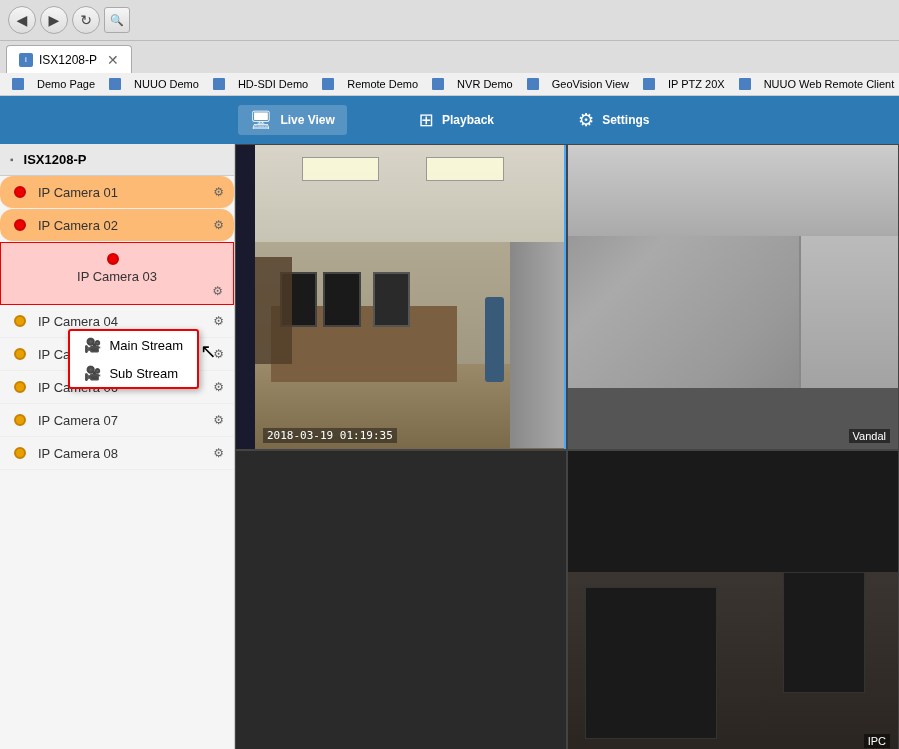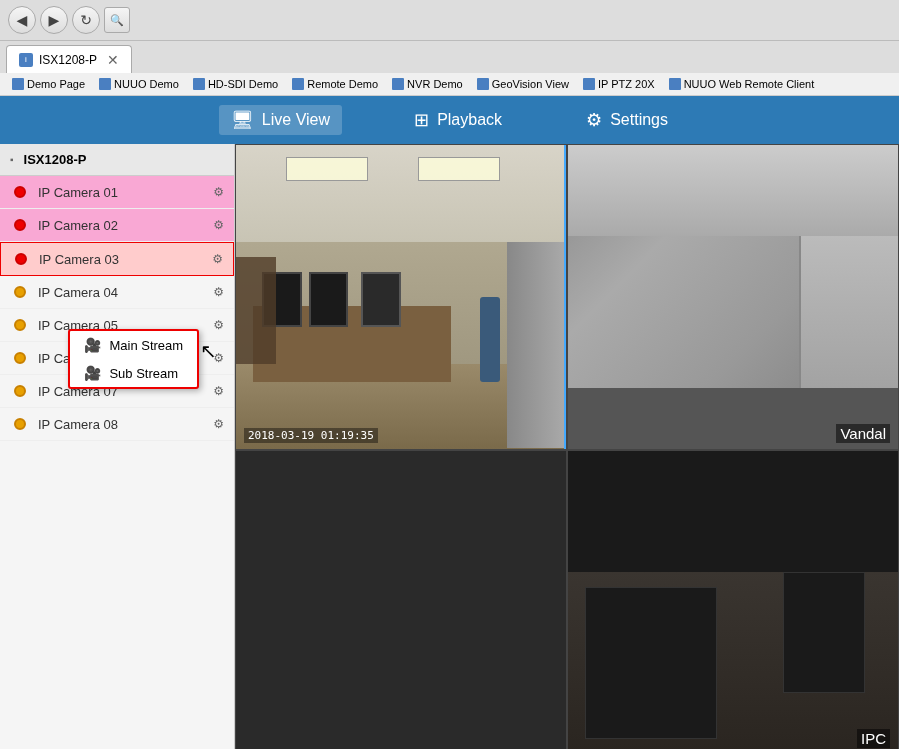--- a/index.html
+++ b/index.html
@@ -10,65 +10,65 @@
     .browser-toolbar { display: flex; align-items: center; padding: 6px 8px; gap: 4px; background: #ddd; border-bottom: 1px solid #bbb; }
     .nav-btn { width: 28px; height: 28px; border-radius: 50%; border: 1px solid #aaa; background: linear-gradient(to bottom, #f5f5f5, #ddd); display: flex; align-items: center; justify-content: center; cursor: pointer; font-size: 14px; color: #444; }
     .address-bar { flex: 1; height: 26px; border: 1px solid #aaa; border-radius: 3px; padding: 0 8px; background: white; font-size: 12px; display: flex; align-items: center; gap: 4px; }
     .address-bar span { color: #333; font-size: 12px; }
     .search-btn { width: 26px; height: 26px; border: 1px solid #aaa; border-radius: 3px; background: linear-gradient(to bottom, #f5f5f5, #ddd); display: flex; align-items: center; justify-content: center; font-size: 11px; color: #555; }
     .tab-bar { display: flex; align-items: center; padding: 4px 6px 0; background: #ddd; }
     .tab { display: flex; align-items: center; gap: 6px; padding: 4px 12px; background: white; border: 1px solid #aaa; border-bottom: none; border-radius: 4px 4px 0 0; font-size: 12px; height: 28px; }
     .tab-favicon { width: 14px; height: 14px; background: #4a7fc1; border-radius: 2px; display: flex; align-items: center; justify-content: center; font-size: 8px; color: white; }
     .tab-close { margin-left: 4px; color: #666; font-size: 14px; cursor: pointer; }
     .bookmarks-bar { display: flex; align-items: center; padding: 3px 6px; background: #f0f0f0; border-bottom: 1px solid #ccc; gap: 2px; overflow: hidden; font-size: 11px; }
-    .bookmark-item { padding: 2px 6px; border-radius: 3px; cursor: pointer; white-space: nowrap; display: flex; align-items: center; gap: 3px; }
+    .bookmark-item { padding: 2px 6px; border-radius: 3px; cursor: pointer; white-space: nowrap; display: flex; align-items: center; gap: 13px; }
     .bk-icon { width: 12px; height: 12px; background: #4a7fc1; border-radius: 1px; display: inline-block; }
 
     
     .app-container { display: flex; flex-direction: column; height: calc(749px - 90px); }
     .app-nav { background: #2d7ab5; display: flex; align-items: center; justify-content: center; gap: 60px; height: 48px; }
     .nav-item { display: flex; align-items: center; gap: 8px; color: white; cursor: pointer; padding: 4px 12px; border-radius: 3px; }
     .nav-item.active { background: rgba(255,255,255,0.2); }
-    .nav-item .nav-label { font-size: 16px; font-weight: 400; }
+    .nav-item .nav-label { font-size: 12px; font-weight: 700; }
     .nav-icon { font-size: 18px; }
 
     
     .main-content { display: flex; flex: 1; overflow: hidden; }
 
     
     .sidebar { width: 235px; background: #f5f5f5; border-right: 1px solid #ccc; overflow-y: auto; flex-shrink: 0; position: relative; }
     .sidebar-header { display: flex; align-items: center; gap: 6px; padding: 8px 10px; background: #e8e8e8; border-bottom: 1px solid #ccc; font-weight: bold; font-size: 13px; }
     .camera-item { display: flex; align-items: center; padding: 6px 10px; cursor: pointer; border-bottom: 1px solid #eee; position: relative; }
-    .camera-item.selected { background: #f9a8d4; }
+    .camera-item.selected { background: #fdba74; border-radius: 13px; }
     .cam-icon { width: 20px; height: 20px; margin-right: 8px; display: flex; align-items: center; justify-content: center; }
     .cam-dot { width: 12px; height: 12px; border-radius: 50%; border: 2px solid #888; display: flex; align-items: center; justify-content: center; }
     .cam-dot.red { background: #e00; border-color: #c00; }
     .cam-dot.orange { background: #e8a000; border-color: #c88000; }
     .cam-label { flex: 1; font-size: 13px; color: #333; }
     .cam-settings { font-size: 12px; color: #666; margin-left: auto; cursor: pointer; }
 
     
     .context-menu { position: absolute; left: 68px; top: 185px; background: white; border: 2px solid #e00; border-radius: 3px; box-shadow: 2px 2px 6px rgba(0,0,0,0.3); z-index: 100; min-width: 130px; }
     .context-menu-item { display: flex; align-items: center; gap: 8px; padding: 6px 14px; cursor: pointer; font-size: 13px; }
     .context-icon { font-size: 14px; }
 
     
     .video-grid { flex: 1; display: grid; grid-template-columns: 1fr 1fr; grid-template-rows: 1fr 1fr; background: #222; gap: 0; }
     .video-cell { background: #1a1a2e; border: 1px solid #444; position: relative; overflow: hidden; }
-    .video-cell.main { grid-column: 1; grid-row: 1; }
+    .video-cell.main { grid-column: 1; grid-row: 1; padding-left: 19px; }
     .video-cell.top-right { grid-column: 2; grid-row: 1; }
     .video-cell.bottom-left { grid-column: 1; grid-row: 2; }
     .video-cell.bottom-right { grid-column: 2; grid-row: 2; }
 
     
     .office-scene { width: 100%; height: 100%; position: relative; overflow: hidden; background: #b8a87a; }
     .timestamp { position: absolute; bottom: 6px; left: 8px; color: white; font-size: 11px; font-family: monospace; background: rgba(0,0,0,0.4); padding: 1px 4px; }
 
     
-    .right-panel-label { position: absolute; bottom: 6px; right: 8px; color: white; font-size: 15px; background: rgba(0,0,0,0.5); padding: 1px 4px; }
+    .right-panel-label { position: absolute; bottom: 6px; right: 8px; color: white; font-size: 11px; background: rgba(0,0,0,0.5); padding: 1px 4px; }
 
     
     .cursor { position: absolute; width: 20px; height: 24px; z-index: 200; }
     .cursor::before { content: '↖'; font-size: 20px; color: black; text-shadow: 1px 1px 0 white; }
 
     .sidebar-toggle { font-size: 10px; color: #666; margin-right: 4px; }
 
     
     .vandal-cam { width: 100%; height: 100%; position: relative; overflow: hidden; }
     .vandal-bg { position: absolute; inset: 0; background: linear-gradient(135deg, #888 0%, #aaa 30%, #999 60%, #777 100%); }
@@ -164,21 +164,21 @@
         <span class="cam-label">IP Camera 01</span>
         <span class="cam-settings">⚙</span>
       </div>
       <div class="camera-item selected">
         <div class="cam-icon">
           <div class="cam-dot red"></div>
         </div>
         <span class="cam-label">IP Camera 02</span>
         <span class="cam-settings">⚙</span>
       </div>
-      <div class="camera-item" style="background:#ffcccc; border: 1px solid #e00;">
+      <div class="camera-item" style="background:#ffcccc; border: 1px solid #e00; flex-direction: column;">
         <div class="cam-icon">
           <div class="cam-dot red"></div>
         </div>
         <span class="cam-label">IP Camera 03</span>
         <span class="cam-settings">⚙</span>
       </div>
       <div class="camera-item">
         <div class="cam-icon">
           <div class="cam-dot orange"></div>
         </div>

